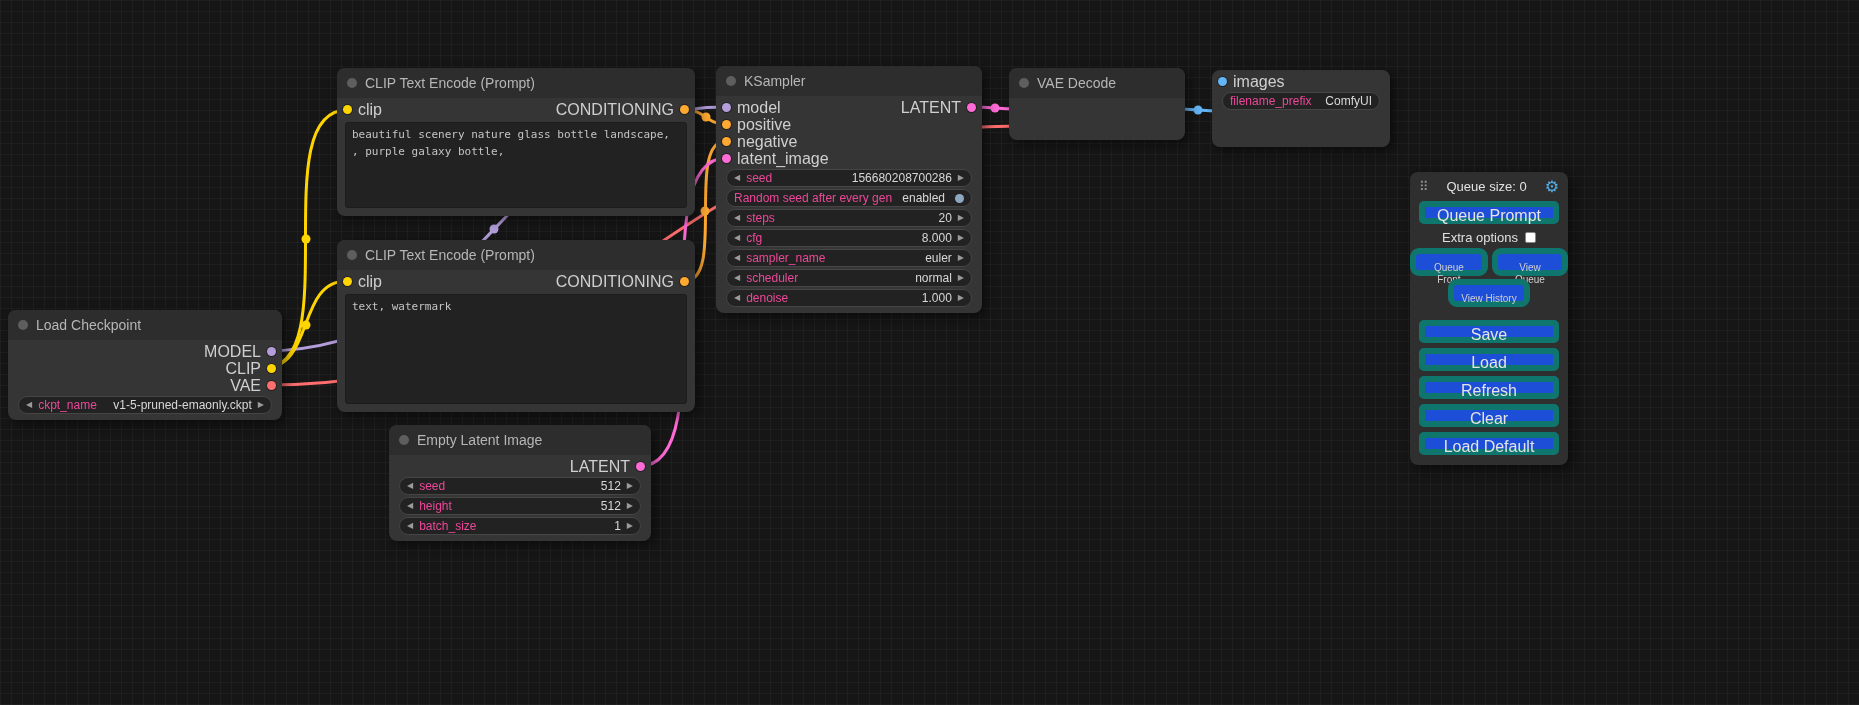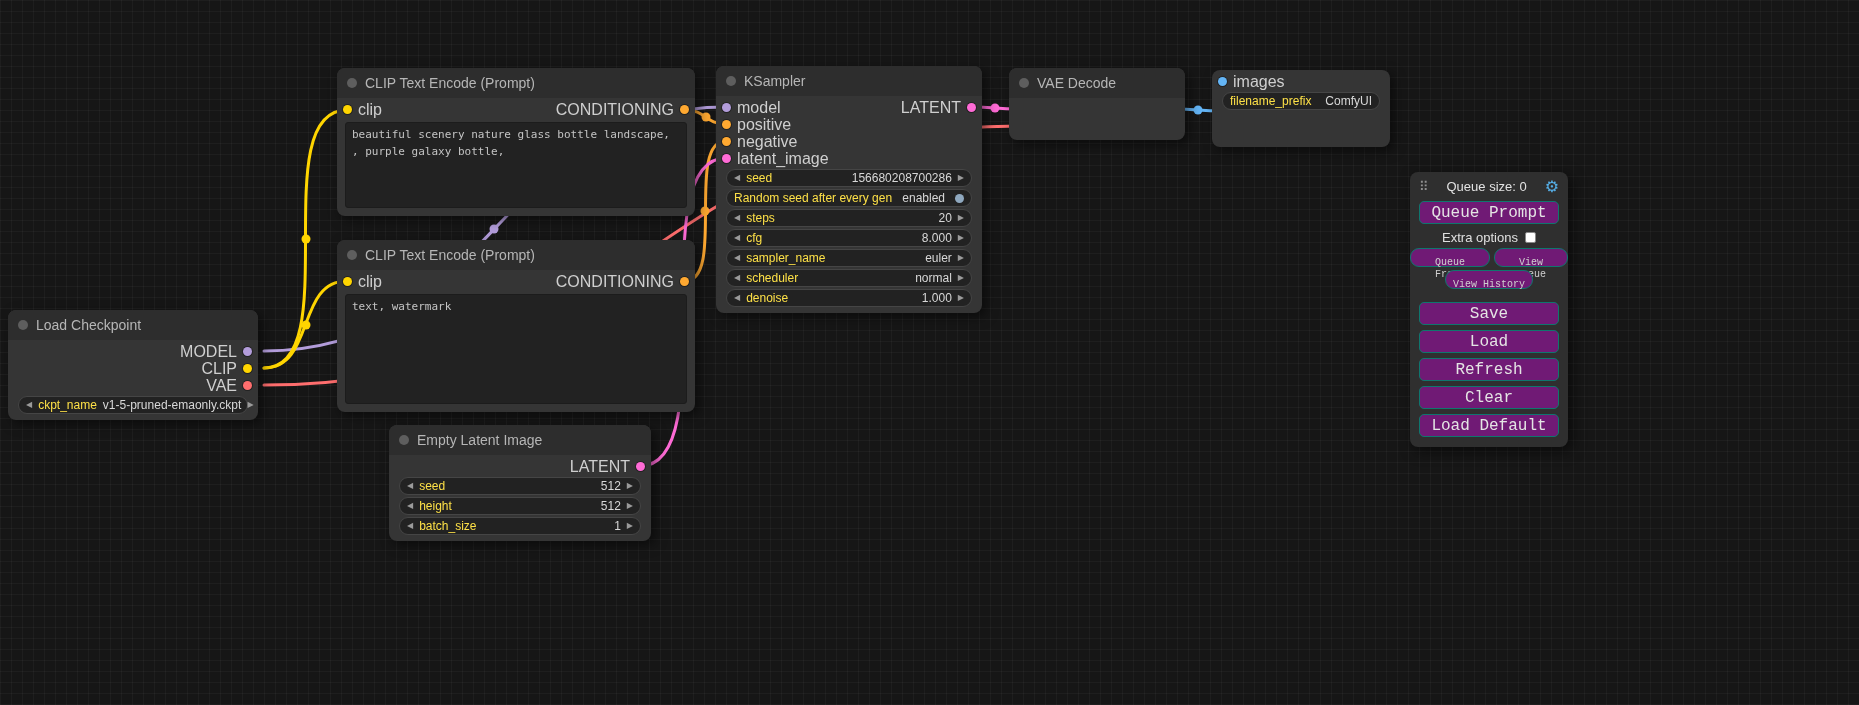--- a/index.html
+++ b/index.html
@@ -29,37 +29,37 @@
   .row{display:flex;align-items:center;justify-content:space-between;height:17px;padding:0 6px;font-size:16px}
   .row.out-only{justify-content:flex-end}
   .slot{display:flex;align-items:center;gap:6px}
   .dot{width:9px;height:9px;border-radius:50%;box-shadow:0 0 0 1px rgba(0,0,0,.35)}
   .slot-label{color:#cfcfcf}
   .widget{
     display:flex;align-items:center;gap:6px;height:18px;margin:2px 10px 0;padding:0 7px;
     background:#222;border:1px solid #454545;border-radius:9px;font-size:12px;
   }
   .warrow{color:#9a9a9a;font-size:8px;line-height:18px}
-  .wname{color:#fde047;white-space:nowrap}
+  .wname{color:#ec4899;white-space:nowrap}
   .wval{margin-left:auto;color:#d8d8d8;white-space:nowrap}
   .toggle-dot{width:9px;height:9px;border-radius:50%;margin-left:4px;flex:0 0 auto}
   .textarea{
     flex:1;margin:4px 8px 8px;background:#222;border:1px solid #1c1c1c;border-radius:3px;
     padding:4px 6px;font:11px "DejaVu Sans Mono",monospace;color:#c4c4c4;line-height:1.5;
     white-space:pre-wrap;overflow:hidden;
   }
   .menu-panel{
     position:absolute;z-index:2;background:#2f2f2f;border-radius:8px;
     box-shadow:4px 4px 14px rgba(0,0,0,.55);padding-bottom:10px;
   }
   .menu-header{display:flex;align-items:center;justify-content:space-between;padding:7px 9px 2px}
   .drag-handle{color:#909090;font-size:13px}
   .queue-size{color:#e2e2e2;font-size:13px}
   .gear{font-size:16px;line-height:14px}
-  .btn{display:block;font-family:Liberation Mono, monospace;background:#701a75;border:1px solid #0f766e;color:#e4e4e4;border-radius:5px;cursor:pointer}
+  .btn{display:block;font-family:Liberation Sans, sans-serif;background:#1d4ed8;border:6px solid #0f766e;color:#e4e4e4;border-radius:5px;cursor:pointer}
   .btn.big{width:calc(100% - 18px);margin:5px 9px 0;height:23px;font-size:16px;line-height:18px;padding:0}
   .btn.big.gap{margin-top:13px}
   .small-row{display:flex;justify-content:center;gap:4px;margin-top:3px}
   .btn.small{display:inline-block;width:auto;font-size:10px;padding:8px 7px;border-radius:9px;color:#cfcfcf;height:19px;line-height:12px}
   .extra-row{display:flex;justify-content:center;align-items:center;gap:7px;margin-top:6px;font-size:13px;color:#e0e0e0}
   .checkbox{width:11px;height:11px;background:#ffffff;border:1px solid #888;border-radius:2px}
 </style>
 </head>
 <body>
 
@@ -85,21 +85,21 @@
   <path class="wire" d="M640,466 C726,466 640,158 726,158" stroke="#FF6BD6"></path>
   <circle r="4.5" cx="683" cy="312" fill="#FF6BD6"></circle>
 
   <path class="wire" d="M971,107 C995,107 995,109 1019,109" stroke="#FF6BD6"></path>
   <circle r="4.5" cx="995" cy="108" fill="#FF6BD6"></circle>
 
   <path class="wire" d="M1174,109 C1198,109 1198,111 1222,111" stroke="#64B5F6"></path>
   <circle r="4.5" cx="1198" cy="110" fill="#64B5F6"></circle>
 </svg>
 
-<div class="node" style="left:8px;top:310px;width:250px;height:110px;">
+<div class="node" style="left:8px;top:310px;width:274px;height:110px;">
   <div class="node-title">
     <span class="title-dot"></span>
     <span>Load Checkpoint</span>
   </div>
   <div class="rows">
     <div class="row out-only">
       <div class="slot">
         <span class="slot-label">MODEL</span>
         <span class="dot" style="background-color: rgb(179, 157, 219);"></span>
       </div>

